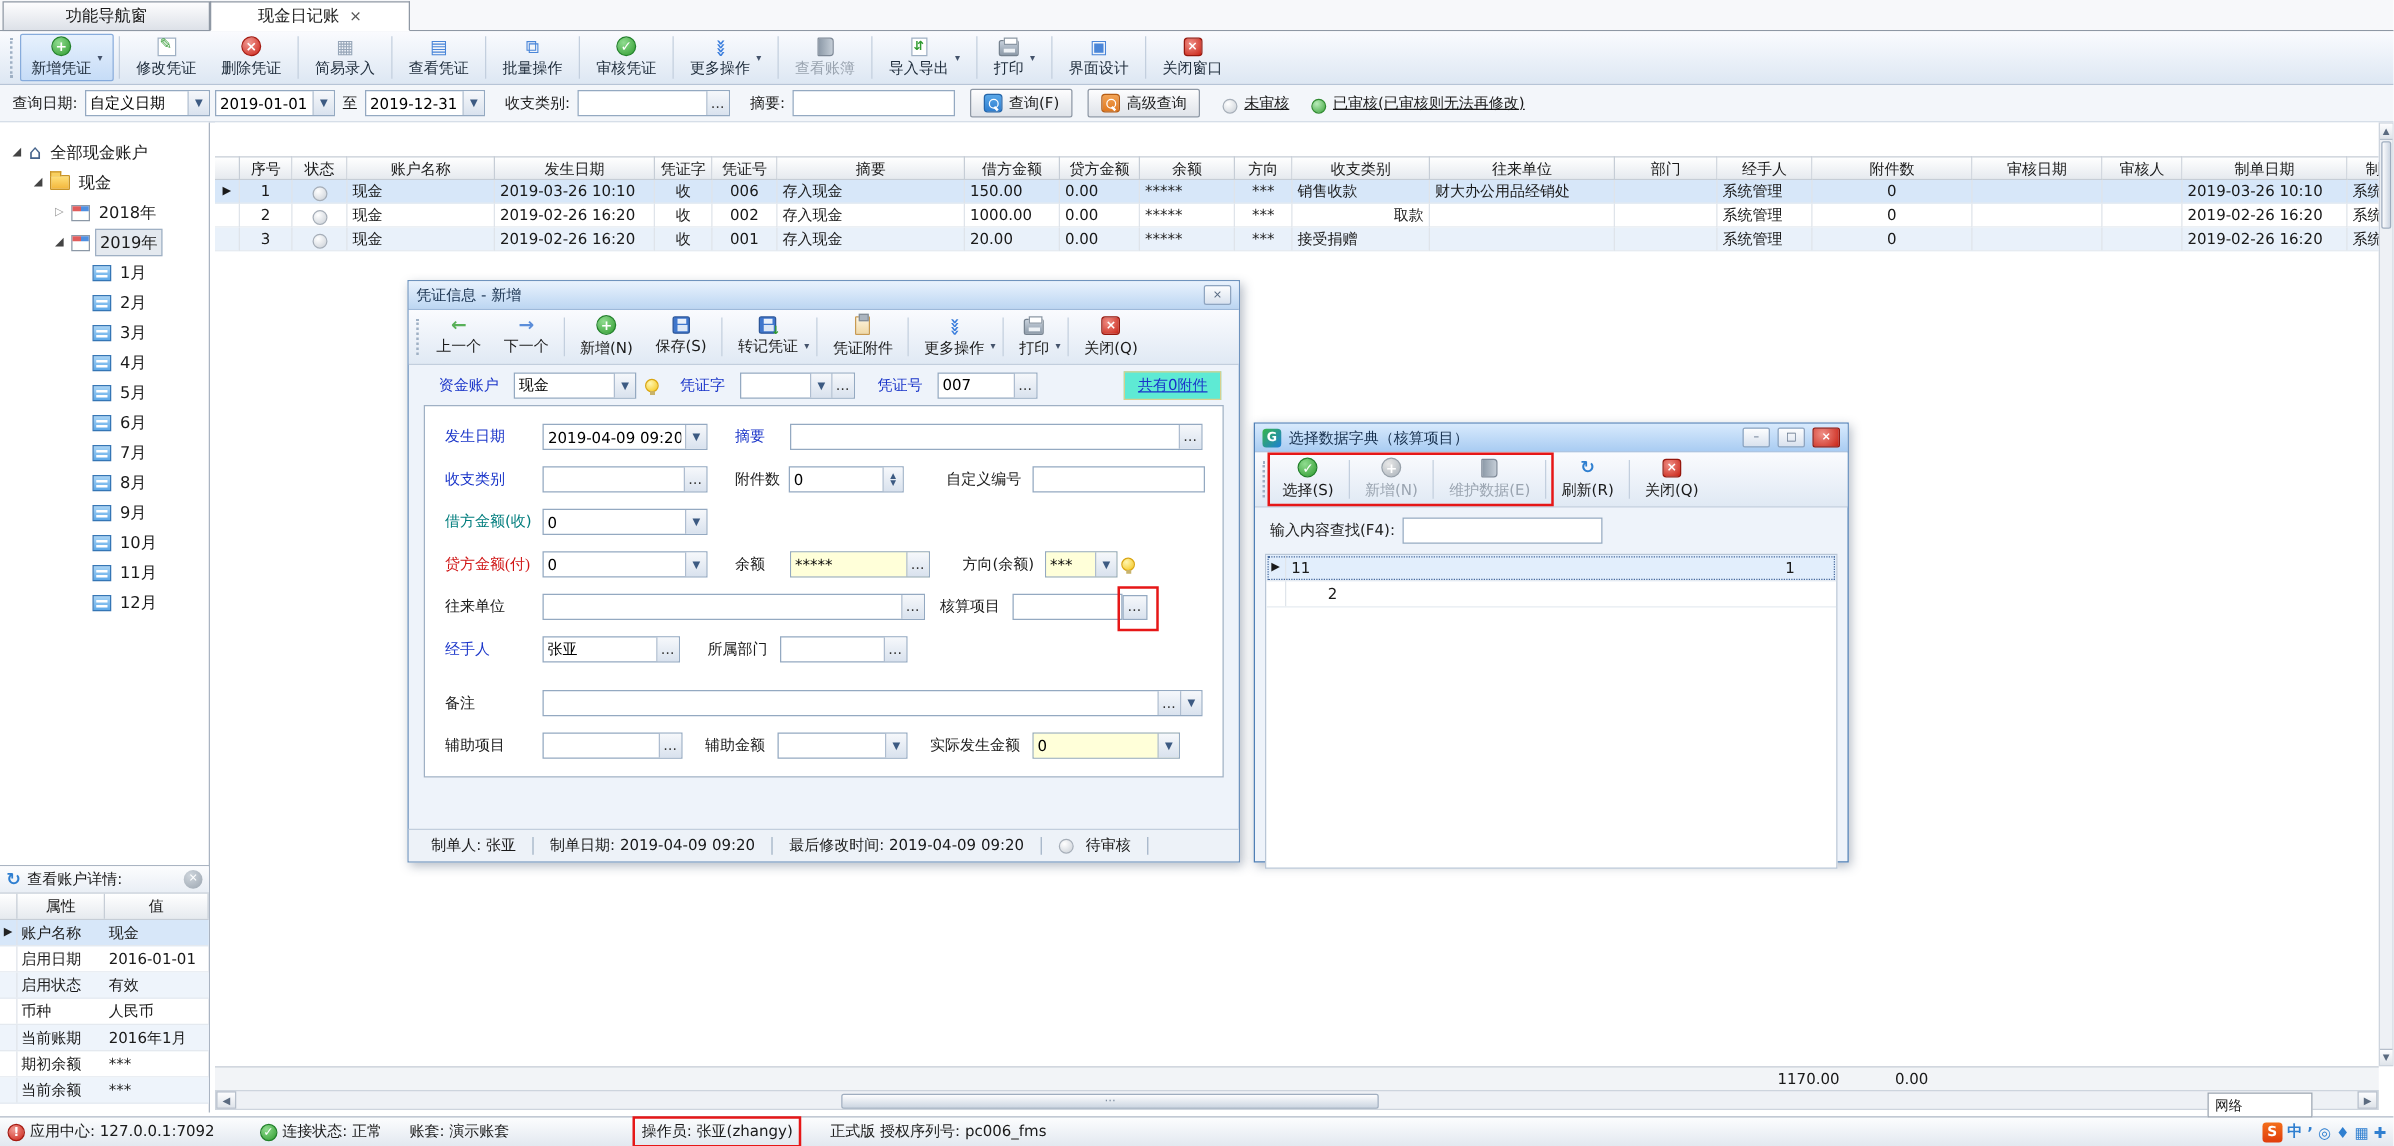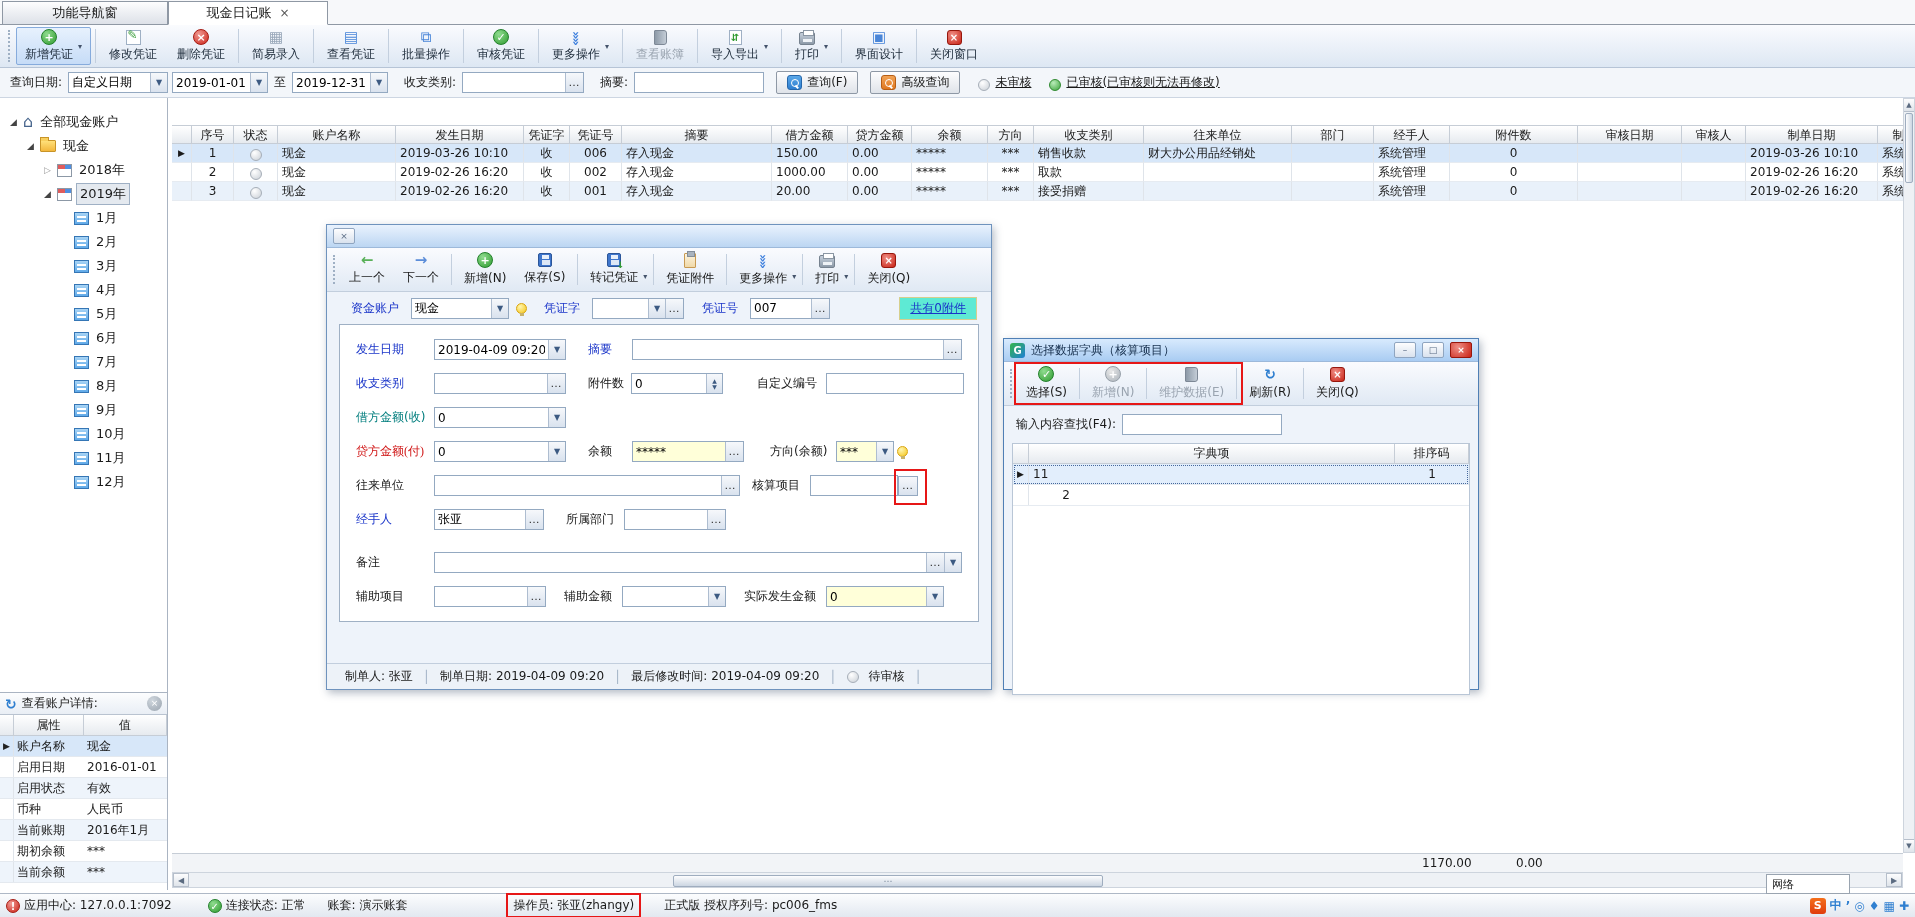--- a/index.html
+++ b/index.html
@@ -534,21 +534,21 @@
             <div class="gcell ctr" style="width: 44px;"><span class="led led-gray" style="vertical-align: middle; margin-top: 3px;"></span></div>
             <div class="gcell" style="width: 118px;">现金</div>
             <div class="gcell" style="width: 128px;">2019-02-26 16:20</div>
             <div class="gcell ctr" style="width: 46px;">收</div>
             <div class="gcell ctr" style="width: 52px;">002</div>
             <div class="gcell" style="width: 150px;">存入现金</div>
             <div class="gcell" style="width: 76px;">1000.00</div>
             <div class="gcell" style="width: 64px;">0.00</div>
             <div class="gcell" style="width: 76px;">*****</div>
             <div class="gcell ctr" style="width: 46px;">***</div>
-            <div class="gcell" style="width: 110px;">取款</div>
+            <div class="gcell" style="width: 110px; text-align: right;">取款</div>
             <div class="gcell" style="width: 148px;"></div>
             <div class="gcell" style="width: 82px;"></div>
             <div class="gcell" style="width: 76px;">系统管理</div>
             <div class="gcell ctr" style="width: 128px;">0</div>
             <div class="gcell" style="width: 104px;"></div>
             <div class="gcell" style="width: 64px;"></div>
             <div class="gcell" style="width: 132px;">2019-02-26 16:20</div>
             <div class="gcell" style="width: 66px;">系统管理</div>
           </div>
           <div class="grow alt">
@@ -590,20 +590,21 @@
   </div>
 
   <div class="vscroll">
     <div class="vs-arrow">▲</div>
     <div class="vs-thumb"></div>
     <div class="vs-arrow vs-down">▼</div>
   </div>
 
   <div class="dialog" id="dlg-voucher">
     <div class="dlg-title">
+      <span class="t-text">凭证信息 - 新增</span>
       <span class="win-btn">×</span>
     </div>
     <div class="dlg-toolbar" id="vd-toolbar">
       <div class="grip"></div>
     <div class="dbtn-wrap">
           <div class="dbtn">
             <span class="arrow-ico a-green">←</span>
             <span class="dlabel">上一个</span>
           </div>
         </div>
@@ -858,25 +859,20 @@
           </div>
         </div>
       </div>
     <div class="dd-search">
       <span>输入内容查找(F4):</span>
       <div class="fld" style="width:160px">
         <input value="" style="">
       </div>
     </div>
     <div class="dd-grid">
-      <div class="ddg-head">
-        <div class="ddg-mark"></div>
-        <div class="ddg-item">字典项</div>
-        <div class="ddg-sort">排序码</div>
-      </div>
       <div id="dd-rows">
           <div class="ddg-row sel">
             <div class="ddg-mark marker">▶</div>
             <div class="ddg-item">11</div>
             <div class="ddg-sort">1</div>
           </div>
           <div class="ddg-row">
             <div class="ddg-mark marker"></div>
             <div class="ddg-sort">2</div>
           </div>

